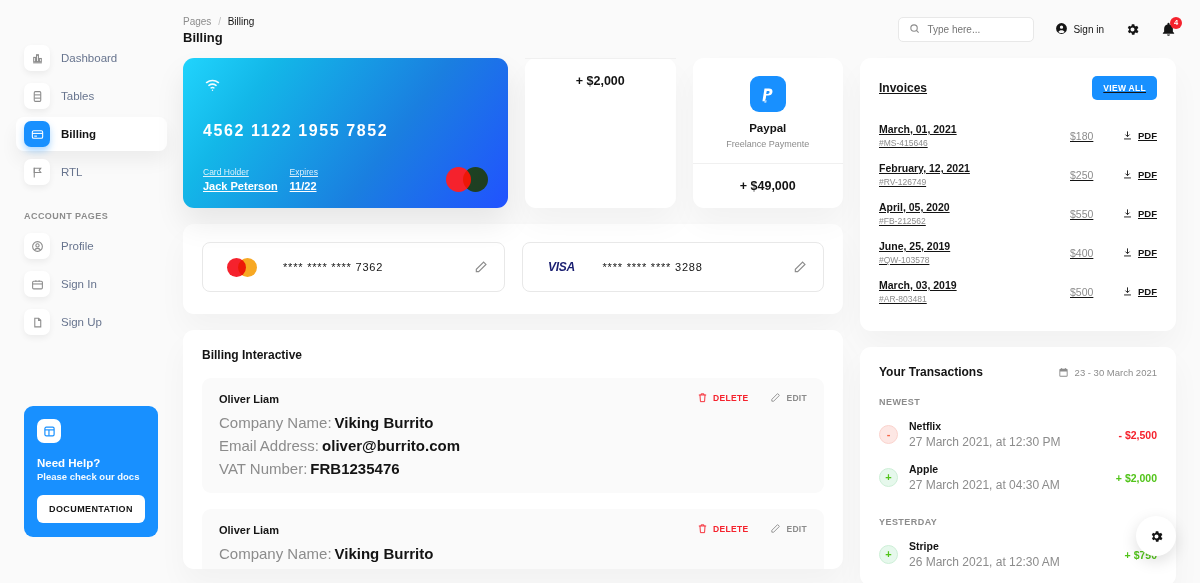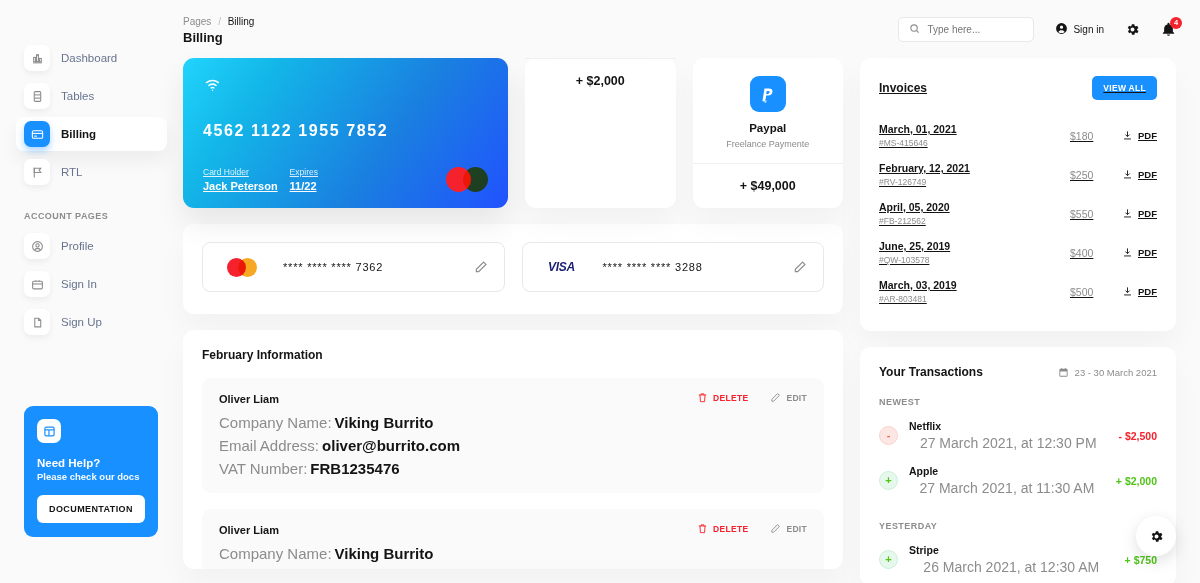--- a/index.html
+++ b/index.html
@@ -201,21 +201,21 @@
   .tx-row { display: flex; align-items: center; gap: 11px; padding: 7px 0; }
   .tx-dot {
     width: 19px; height: 19px; flex: 0 0 19px; border-radius: 50%;
     display: flex; align-items: center; justify-content: center;
     font-size: 11px; font-weight: bold; line-height: 1;
   }
   .tx-dot.neg { background: #fde7e4; color: #f5684a; border: 1px solid #fbd3cd; }
   .tx-dot.pos { background: #e6f8ec; color: #52c41a; border: 1px solid #cdefd7; }
   .tx-meta { flex: 1; }
   .tx-name { font-size: 10.5px; font-weight: bold; color: #141414; }
-  .tx-time { font-size: 14px; color: #8c8c8c; margin-top: 3px; text-align: center; }
+  .tx-time { font-size: 12px; color: #8c8c8c; margin-top: 3px; }
   .tx-amt { font-size: 10.5px; font-weight: bold; }
   .tx-amt.neg { color: #f5222d; }
   .tx-amt.pos { color: #52c41a; }
 
   .fab {
     position: absolute; right: 24px; bottom: 27px;
     width: 40px; height: 40px; border-radius: 50%; background: #ffffff;
     box-shadow: 0 5px 16px rgba(0,0,0,.13);
     display: flex; align-items: center; justify-content: center;
     cursor: pointer; color: #141414;
@@ -441,21 +441,21 @@
               <span class="pm-edit">
                 <svg viewBox="0 0 24 24" fill="none" stroke="currentColor" stroke-width="2">
                     <path d="M16.5 3.5l4 4L8 20H4v-4z"></path>
                   </svg>
               </span>
             </div>
           </div>
         </div>
 
         <div class="card bi">
-          <div class="sect-title">February Information</div>
+          <div class="sect-title">Billing Interactive</div>
 
           <div class="bi-item">
             <div class="bi-name">Oliver Liam</div>
             <div class="bi-line"><span>Company Name:</span><b>Viking Burrito</b></div>
             <div class="bi-line"><span>Email Address:</span><b>oliver@burrito.com</b></div>
             <div class="bi-line"><span>VAT Number:</span><b>FRB1235476</b></div>
             <div class="bi-actions">
               <span class="bi-act bi-del">
                 <span>
                   <svg viewBox="0 0 24 24" fill="none" stroke="currentColor" stroke-width="2">
@@ -625,21 +625,21 @@
               <span class="tx-name" style="display:block">Netflix</span>
               <span class="tx-time" style="display:block">27 March 2021, at 12:30 PM</span>
             </span>
             <span class="tx-amt neg">- $2,500</span>
           </div>
 
           <div class="tx-row">
             <span class="tx-dot pos">+</span>
             <span class="tx-meta">
               <span class="tx-name" style="display:block">Apple</span>
-              <span class="tx-time" style="display:block">27 March 2021, at 11:30 AM</span>
+              <span class="tx-time" style="display:block">27 March 2021, at 04:30 AM</span>
             </span>
             <span class="tx-amt pos">+ $2,000</span>
           </div>
 
           <div class="tx-group">YESTERDAY</div>
 
           <div class="tx-row">
             <span class="tx-dot pos">+</span>
             <span class="tx-meta">
               <span class="tx-name" style="display:block">Stripe</span>

